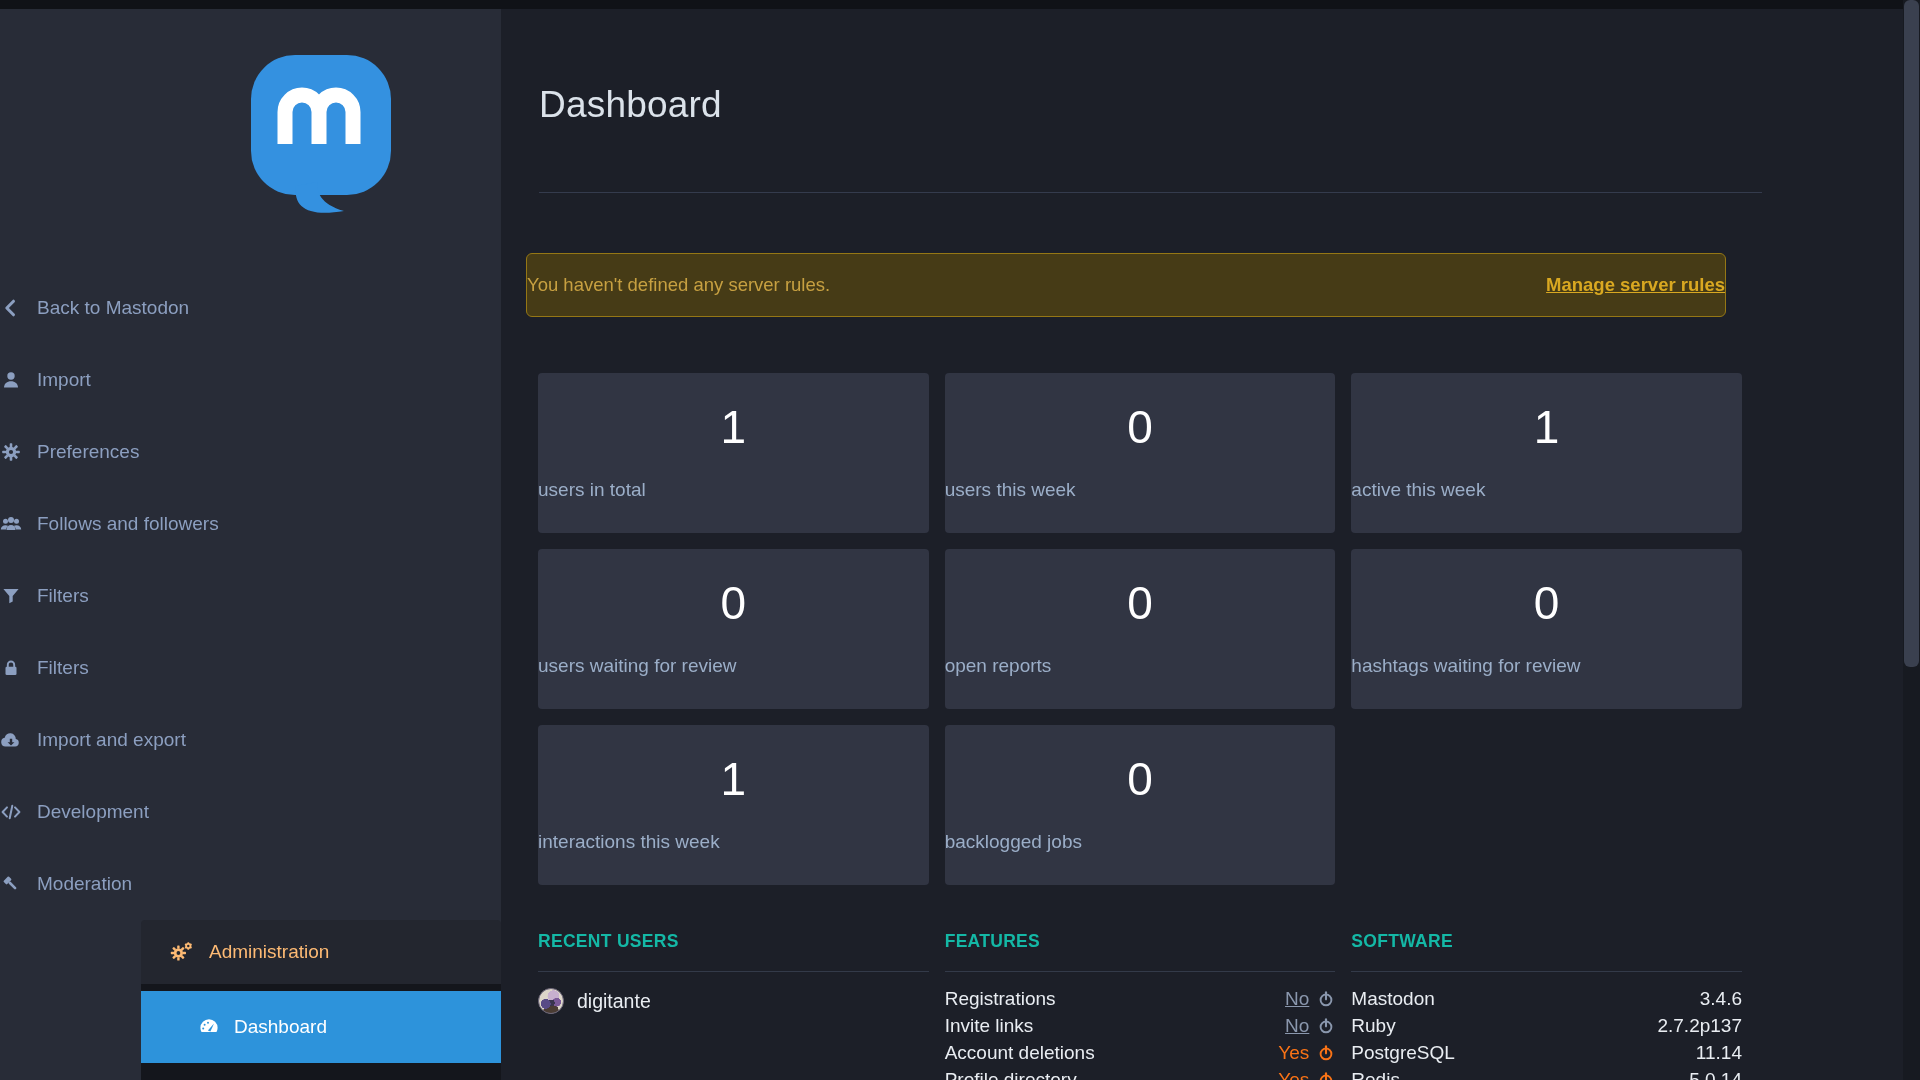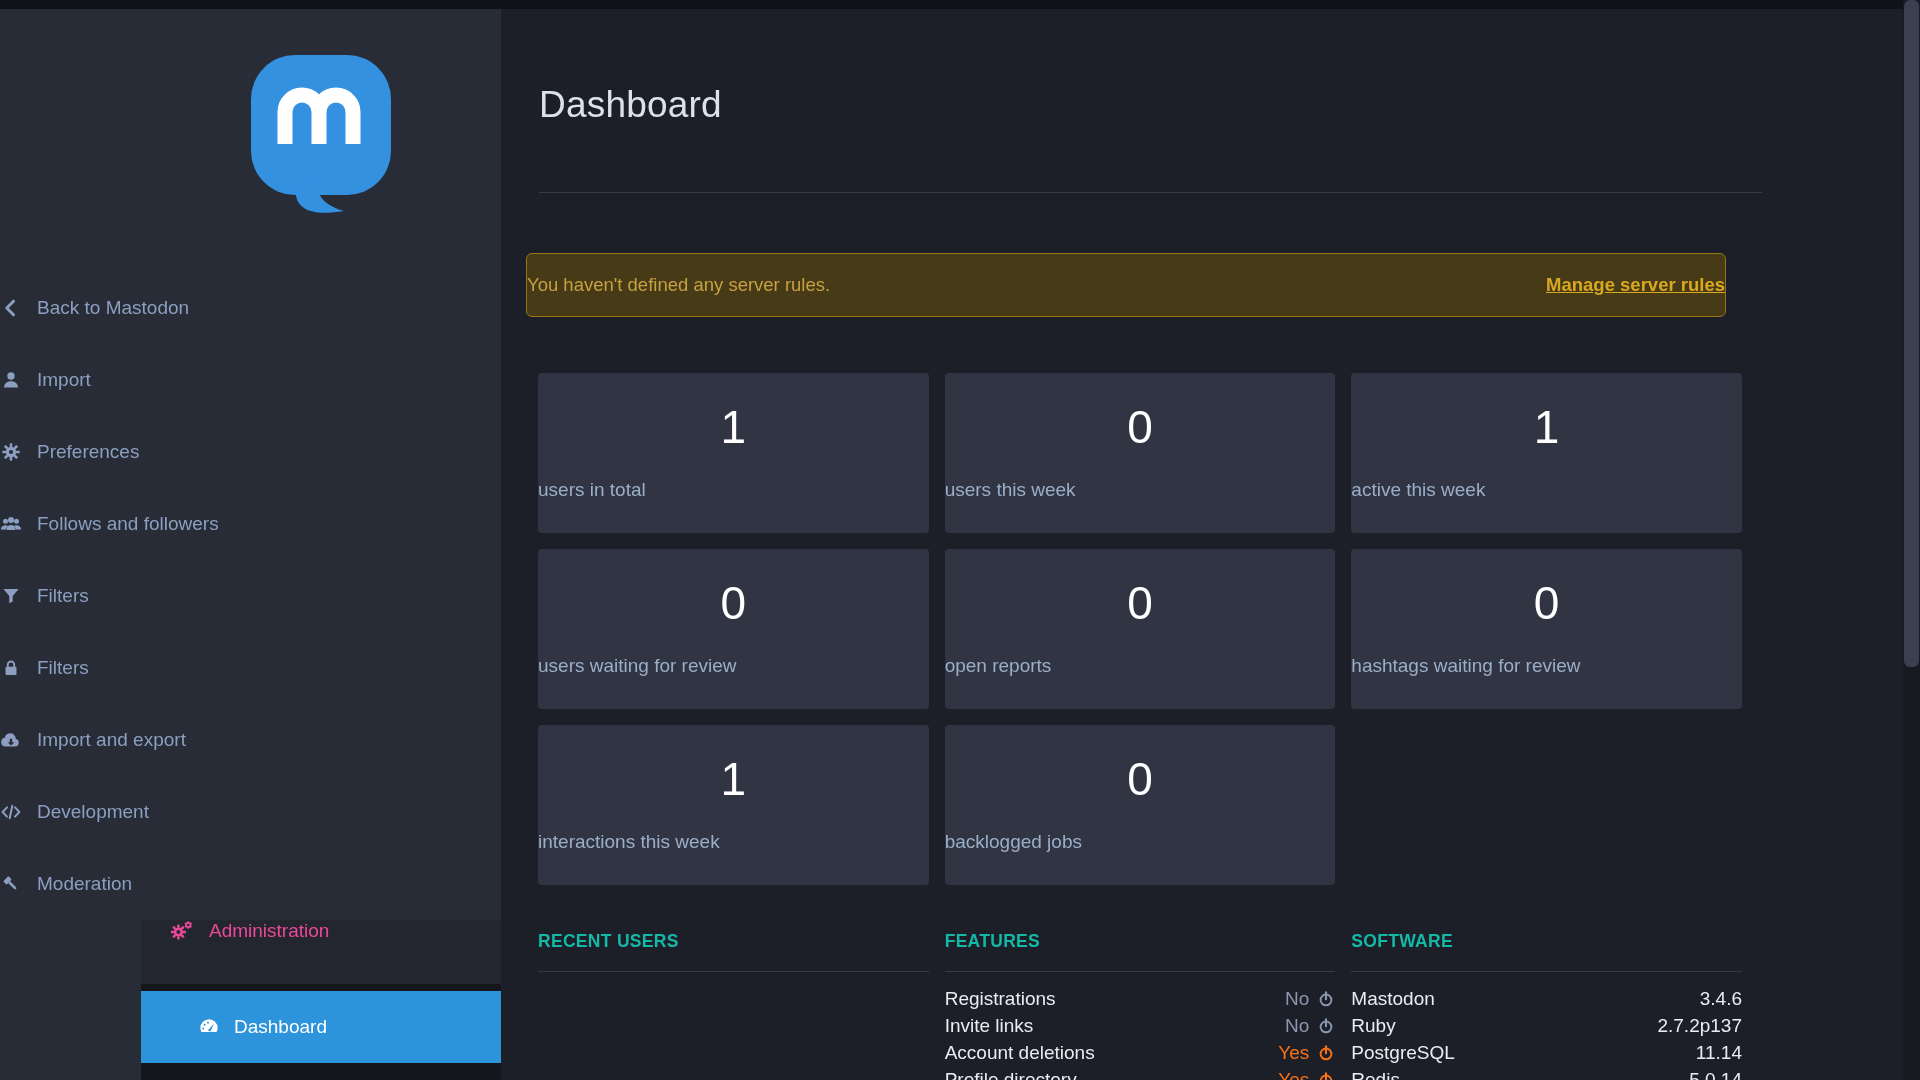--- a/index.html
+++ b/index.html
@@ -12,22 +12,22 @@
 
   
   .sidebar { position:absolute; left:0; top:0; width:501px; height:1080px; background:#282c37; }
   .logo { position:absolute; left:246px; top:50px; width:150px; height:170px; cursor:pointer; }
   .nav { position:absolute; left:0; top:272px; width:501px; }
   .nav a { display:flex; align-items:center; height:72px; 
     color:#8c9fc0; font-size:19px; text-decoration:none; cursor:pointer; }
   .nav a .ic { width:22px; height:20px; margin-right:15px; flex:none; display:flex;
     align-items:center; justify-content:center; }
   .admin-block { position:absolute; left:141px; top:920px; width:360px; height:64px;
-    background:#23262f; border-radius:4px 4px 0 0; display:flex; align-items:flex-start;
-    padding-left:29px; color:#ec4899; font-size:19px; cursor:pointer; }
+    background:#23262f; border-radius:4px 4px 0 0; display:flex; align-items:center;
+    padding-left:29px; color:#fdba74; font-size:19px; cursor:pointer; }
   .admin-block .ic { width:26px; height:22px; margin-right:13px; display:flex; align-items:center; }
   .nested-band { position:absolute; left:141px; top:984px; width:360px; height:7px; background:#14161c; }
   .active-item { position:absolute; left:141px; top:991px; width:360px; height:72px;
     background:#2d93db; display:flex; align-items:center; padding-left:56px;
     color:#ffffff; font-size:19px; cursor:pointer; }
   .active-item .ic { width:24px; height:22px; margin-right:13px; display:flex; align-items:center; }
   .nested-below { position:absolute; left:141px; top:1063px; width:360px; height:17px; background:#14161c; }
 
   
   .main { position:absolute; left:501px; top:0; width:1419px; height:1080px; background:#1c1f28; }
@@ -58,21 +58,21 @@
   .avatar { width:26px; height:26px; border-radius:50%; margin-right:13px; flex:none;
     background:
       radial-gradient(circle at 28% 62%, #584a86 0 21%, transparent 22%),
       radial-gradient(circle at 52% 58%, #39344e 0 17%, transparent 18%),
       radial-gradient(circle at 74% 55%, #7b5a98 0 19%, transparent 20%),
       radial-gradient(circle at 60% 30%, #c7b0cf 0 26%, transparent 27%),
       radial-gradient(circle at 50% 92%, #4a3c33 0 30%, transparent 31%),
       #ddd6ca;
     border:1px solid #6a6478; }
   .feat-val { display:flex; align-items:center; gap:8px; font-size:19px; }
-  .feat-val.off { color:#8a97ad; }
+  .feat-val.off { color:#8a97ad;text-decoration:underline; }
   .feat-val.on { color:#f97316; }
   .ver { color:#e9edf2; }
 
   
   .scrollbar { position:absolute; right:0; top:0; width:17px; height:1080px; background:#171a21; z-index:6; }
   .scroll-thumb { position:absolute; left:1px; right:1px; top:0; height:667px; background:#3a404f; border-radius:6px; cursor:pointer; }
 
   svg { display:block; }
 </style>
 </head>
@@ -277,20 +277,24 @@
         <div class="num">0</div>
         <div class="lbl">backlogged jobs</div>
       </div>
     </div>
 
     <div class="bottom">
 
       <div class="col">
         <h4>RECENT USERS</h4>
         <div class="rule"></div>
+        <div class="user-row">
+          <span class="avatar"></span>
+          <span>digitante</span>
+        </div>
       </div>
 
       <div class="col">
         <h4>FEATURES</h4>
         <div class="rule"></div>
         <div class="row">
           <span>Registrations</span>
           <span class="feat-val off">
               <span>No</span>
             <svg width="18" height="18" viewBox="0 0 20 20">

